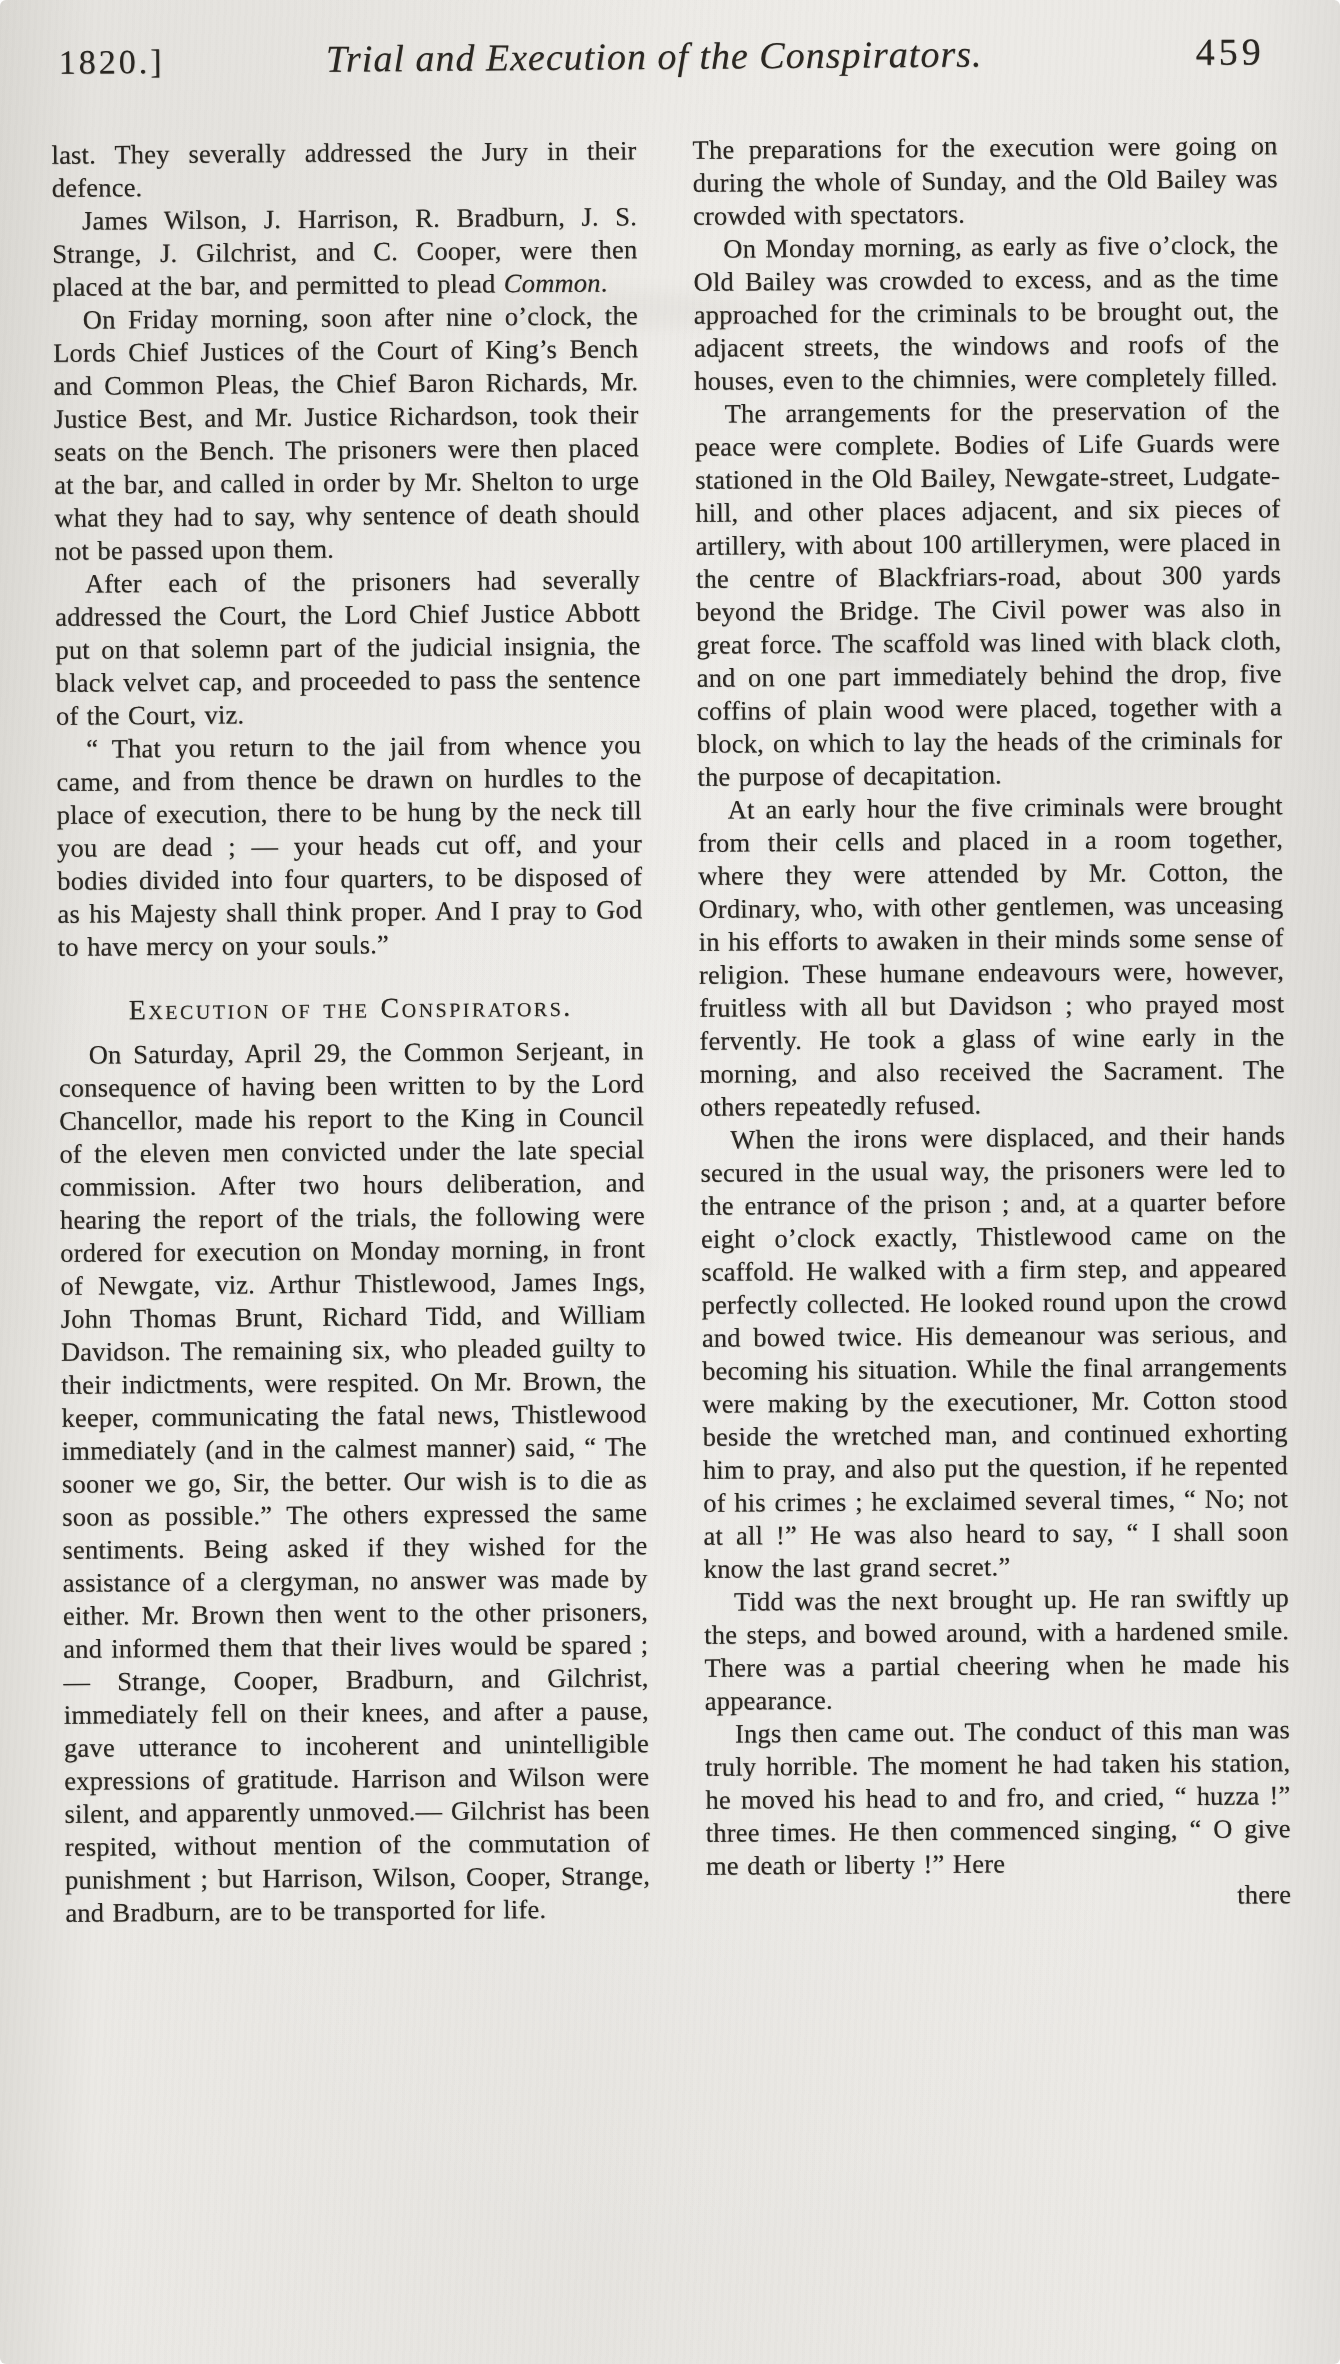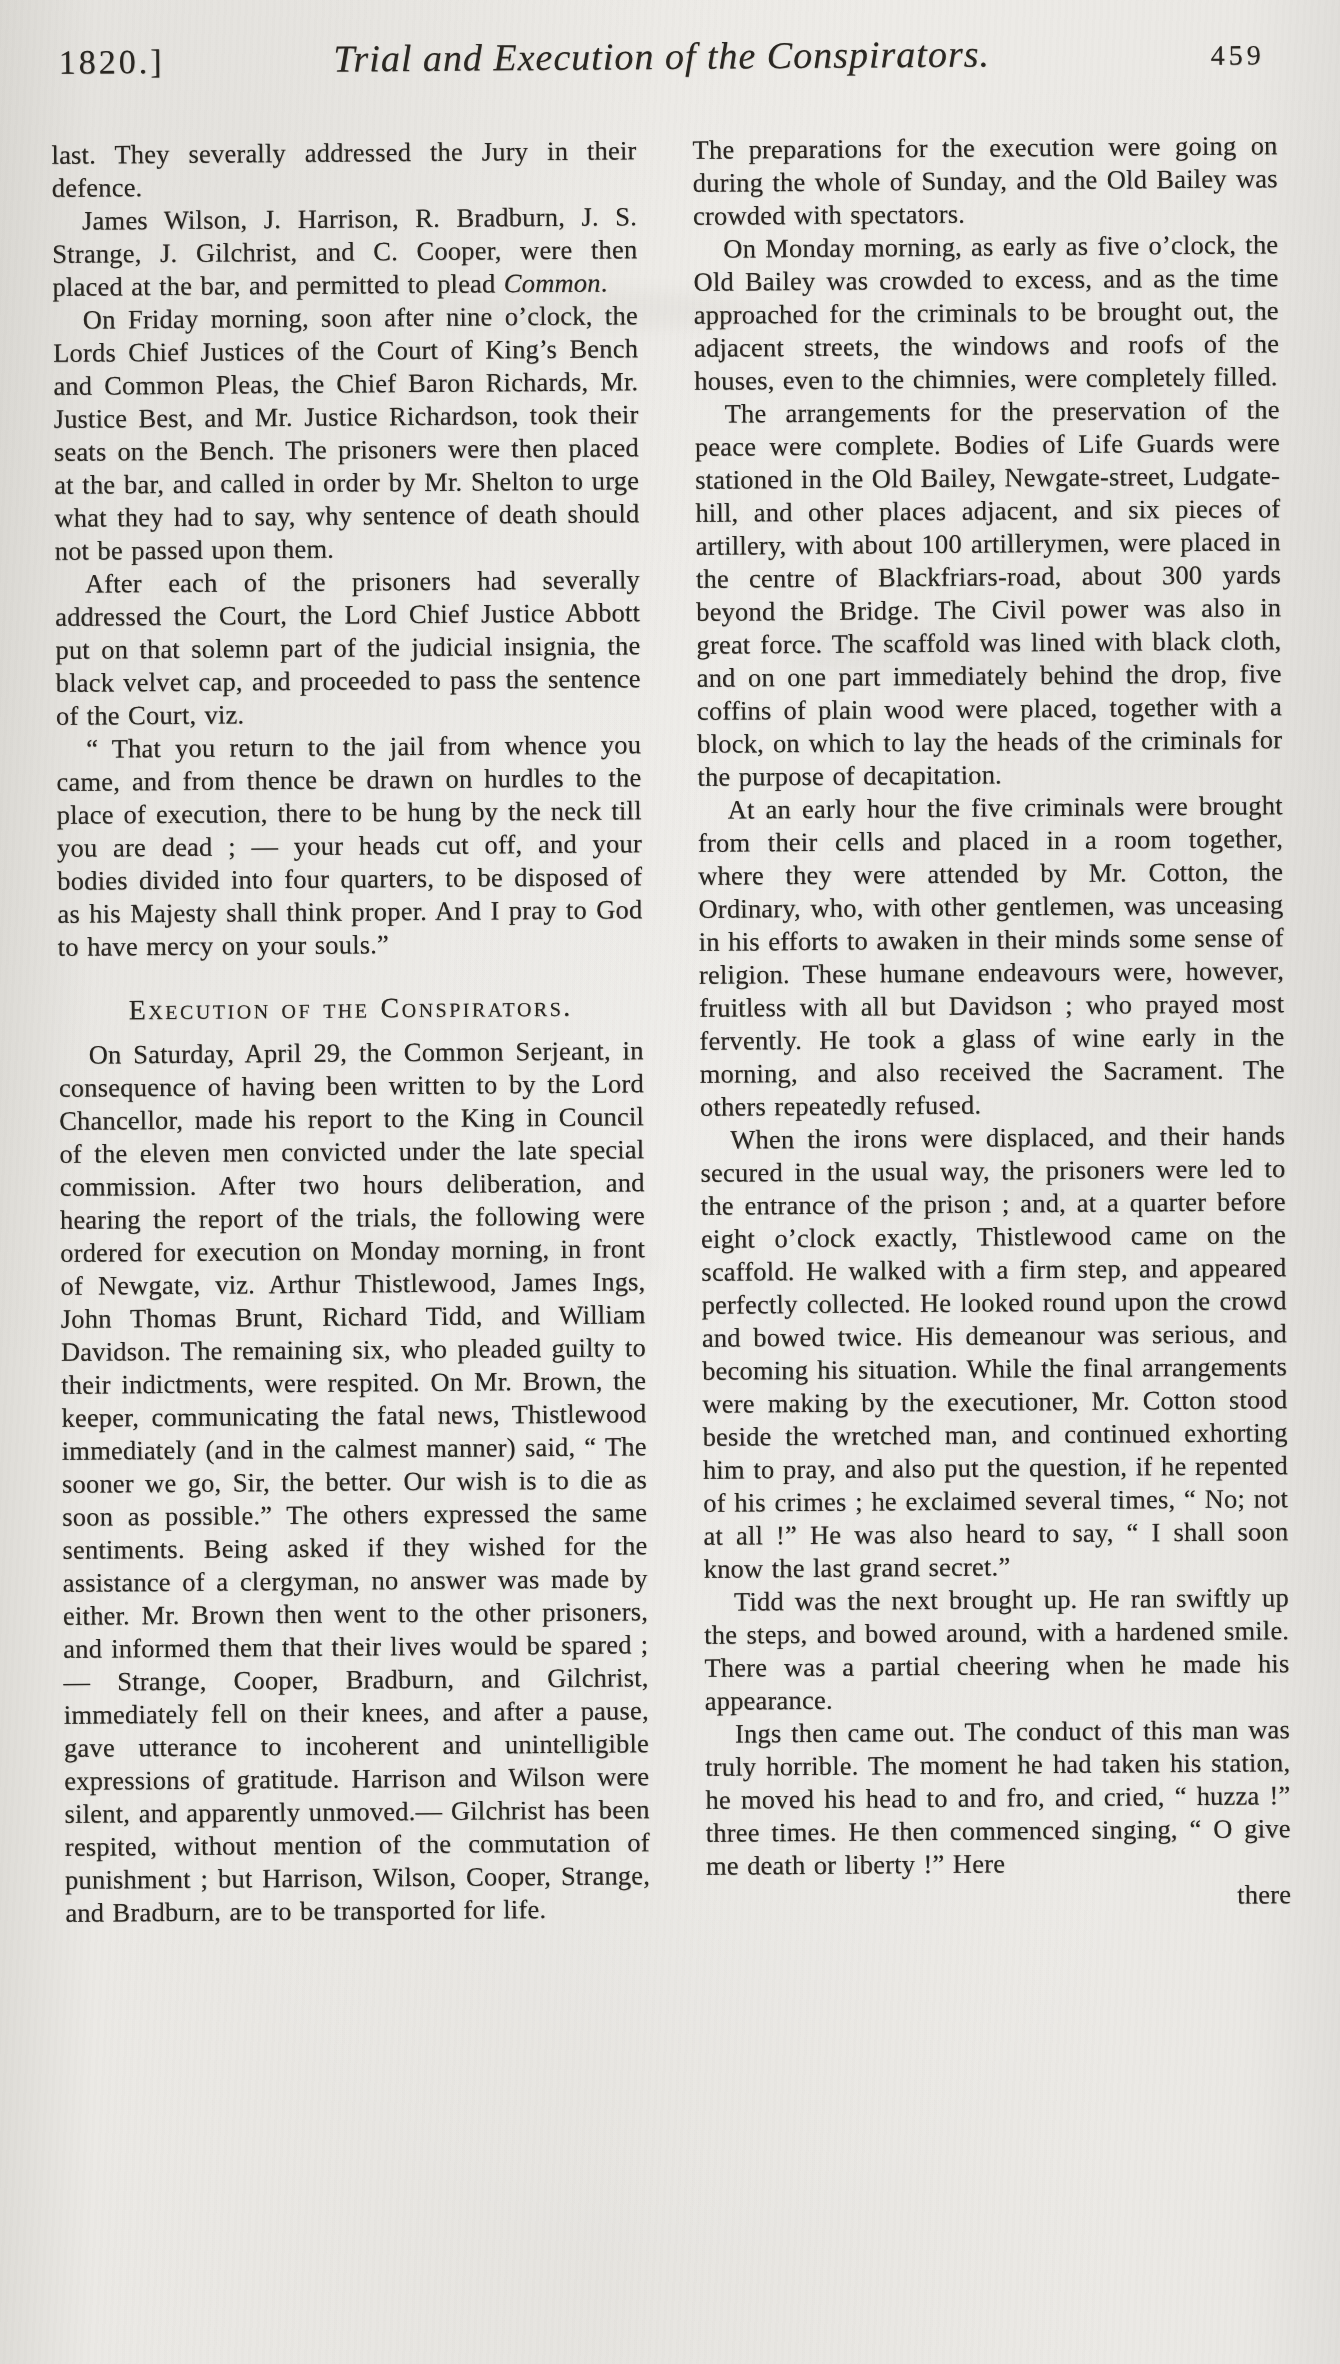--- a/index.html
+++ b/index.html
@@ -11,35 +11,36 @@
   .page{
     position:absolute;inset:0;
     background:
       radial-gradient(ellipse at 18% 8%, rgba(120,118,110,0.07), transparent 42%),
       radial-gradient(ellipse at 88% 40%, rgba(125,122,115,0.06), transparent 45%),
       radial-gradient(ellipse at 45% 96%, rgba(110,108,100,0.07), transparent 50%),
       radial-gradient(ellipse at 50% 50%, rgba(255,255,255,0.25), transparent 70%),
       repeating-linear-gradient(93deg, rgba(60,55,50,0.012) 0 3px, rgba(255,255,255,0.012) 3px 7px),
       linear-gradient(90deg,#dedcd7 0%,#ebe9e5 7%,#efede9 50%,#eae8e4 93%,#e0deda 100%);
     overflow:hidden;
+    border-radius:6px;
   }
   .ghost{position:absolute;background:#6a675f;filter:blur(9px);opacity:0.05;border-radius:50%;}
   .content{
     position:absolute;left:58px;top:34px;width:1226px;
     transform:rotate(-0.45deg);
     color:#2a2722;
     text-shadow:0.3px 0.3px 0.9px rgba(45,40,32,0.55);
   }
   .header{
     display:flex;align-items:baseline;justify-content:space-between;
     padding:0 12px 0 8px;height:72px;
   }
   .year{font-size:34px;letter-spacing:3px;}
   .title{font-style:italic;font-size:38px;letter-spacing:1px;transform:translateX(-26px);}
-  .pagenum{font-size:28px;letter-spacing:4px;}
+  .pagenum{font-size:38px;letter-spacing:4px;}
   .columns{
     display:flex;gap:56px;margin-top:28px;
   }
   .col{
     width:585px;
     font-size:26.5px;line-height:33px;
     text-align:justify;
     hyphens:auto;
     word-spacing:1.5px;letter-spacing:0.2px;
   }

